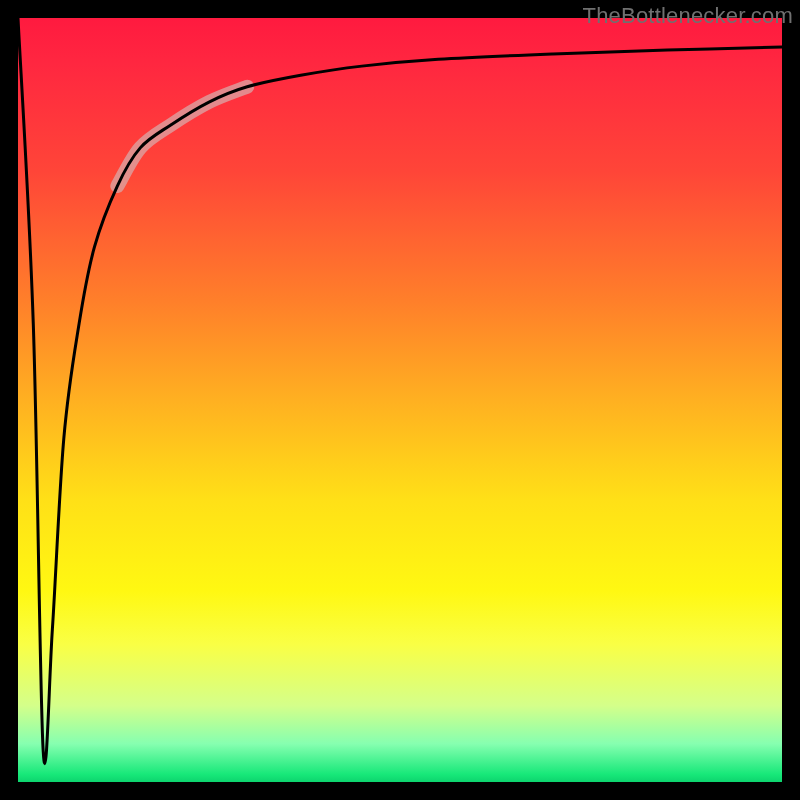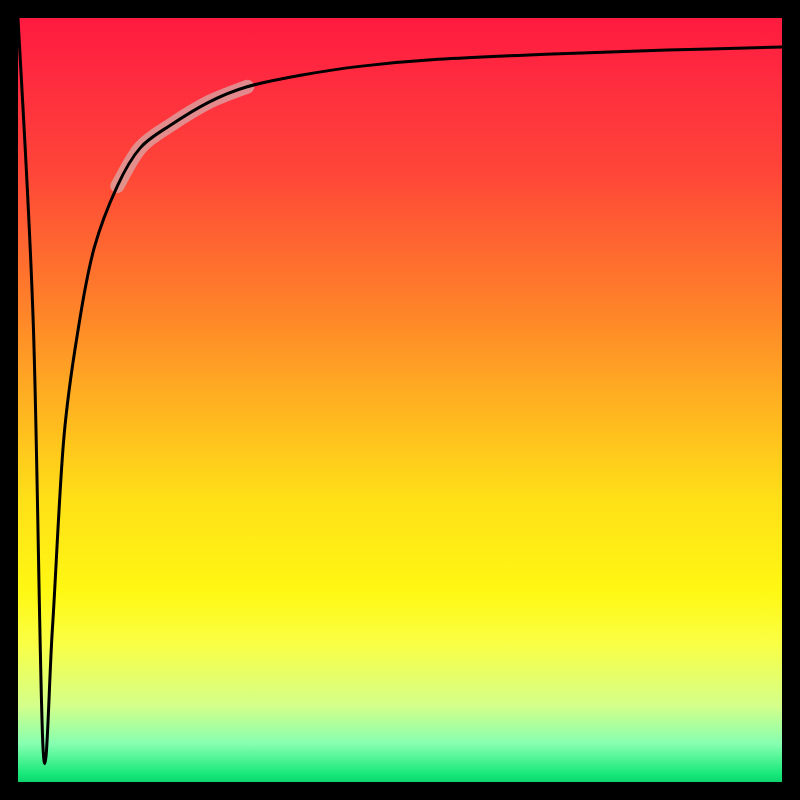--- a/index.html
+++ b/index.html
@@ -75,13 +75,14 @@
 
 <div class="canvas">
 
   <div class="plot-area">
     <svg class="curve-svg" viewBox="0 0 764 764" preserveAspectRatio="none">
       <path id="hl-path" class="curve-highlight" d="M 99.32 168.08 C 103.14 161.71, 113.33 140.07, 122.24 129.88 C 131.15 119.69, 141.34 114.60, 152.80 106.96 C 164.26 99.32, 178.27 90.41, 191.00 84.04 C 203.73 77.67, 222.83 71.31, 229.20 68.76"></path>
       <path id="main-path" class="curve-main" d="M 0.00 0.00 C 2.55 50.93, 11.08 183.36, 15.28 305.60 C 19.48 427.84, 22.03 682.51, 25.21 733.44 C 28.40 784.37, 30.94 663.41, 34.38 611.20 C 37.82 558.99, 41.38 471.13, 45.84 420.20 C 50.30 369.27, 56.03 337.43, 61.12 305.60 C 66.21 273.77, 70.03 252.12, 76.40 229.20 C 82.77 206.28, 91.68 184.63, 99.32 168.08 C 106.96 151.53, 113.33 140.07, 122.24 129.88 C 131.15 119.69, 141.34 114.60, 152.80 106.96 C 164.26 99.32, 178.27 90.41, 191.00 84.04 C 203.73 77.67, 213.92 73.22, 229.20 68.76 C 244.48 64.30, 263.58 60.74, 282.68 57.30 C 301.78 53.86, 320.88 50.81, 343.80 48.13 C 366.72 45.46, 388.37 43.29, 420.20 41.26 C 452.03 39.22, 496.60 37.44, 534.80 35.91 C 573.00 34.38, 611.20 33.23, 649.40 32.09 C 687.60 30.94, 744.90 29.54, 764.00 29.03"></path>
     </svg>
   </div>
 
+  <div class="watermark">TheBottlenecker.com</div>
 </div>
 
 </body></html>

